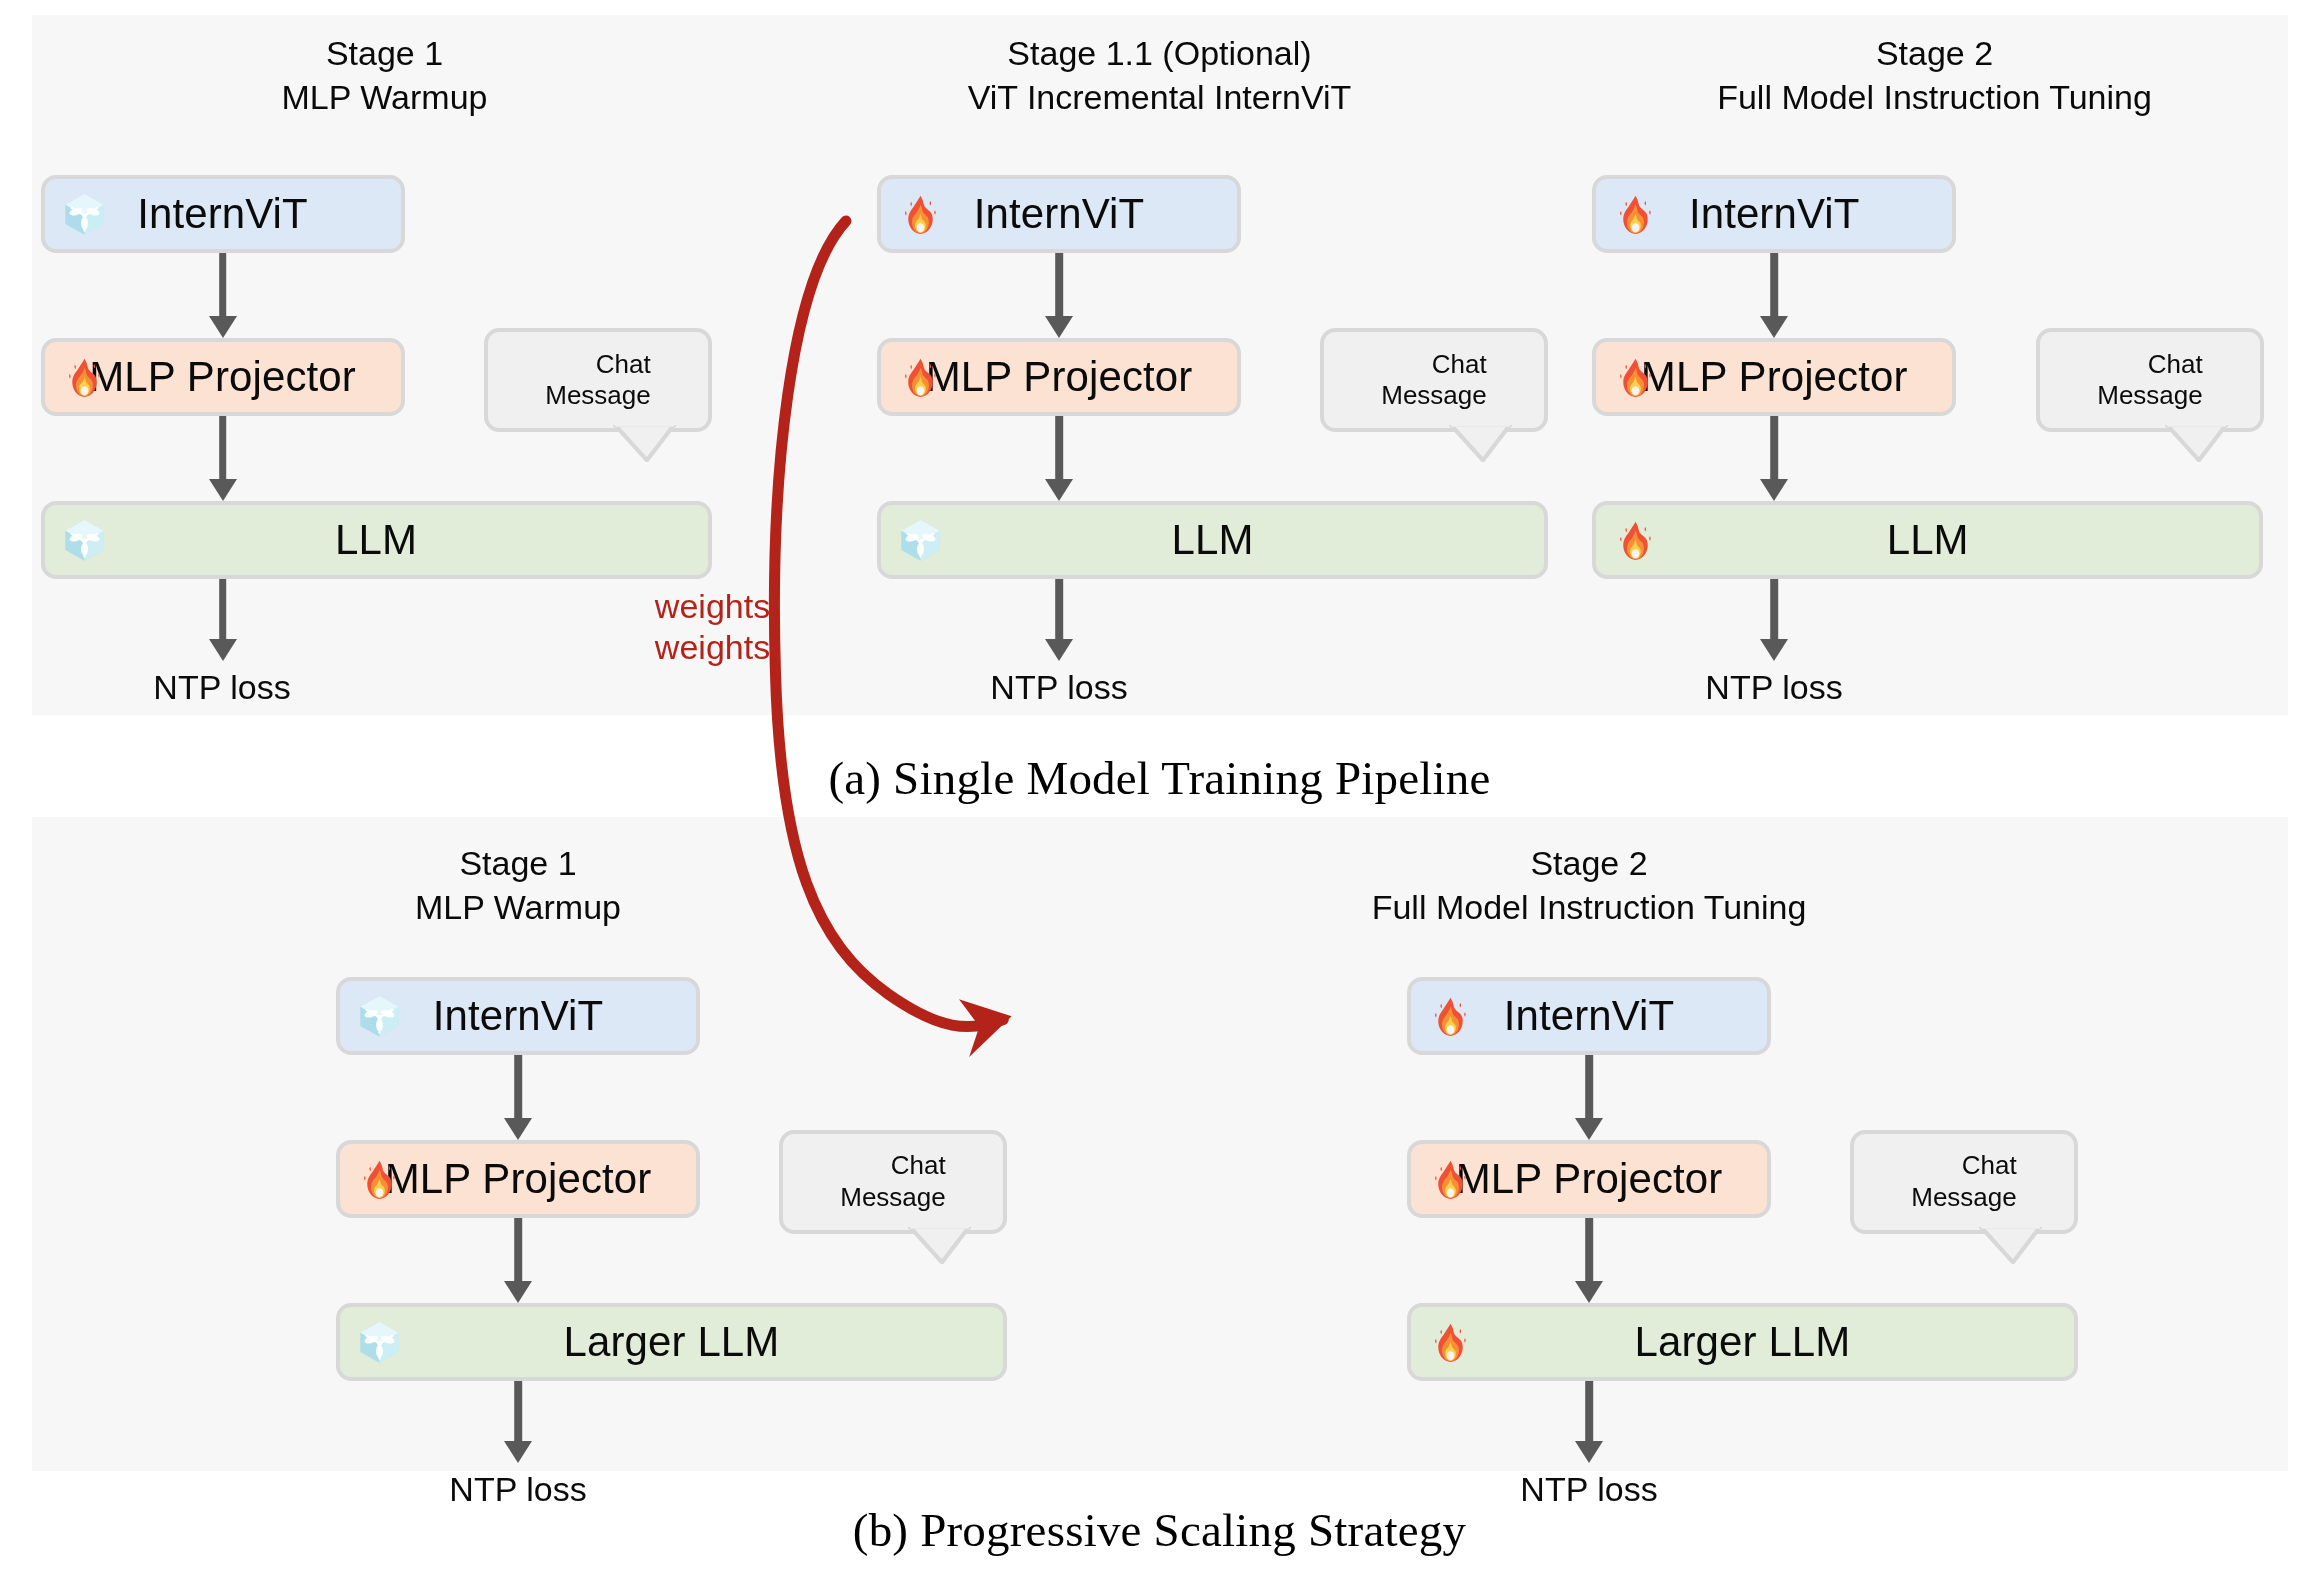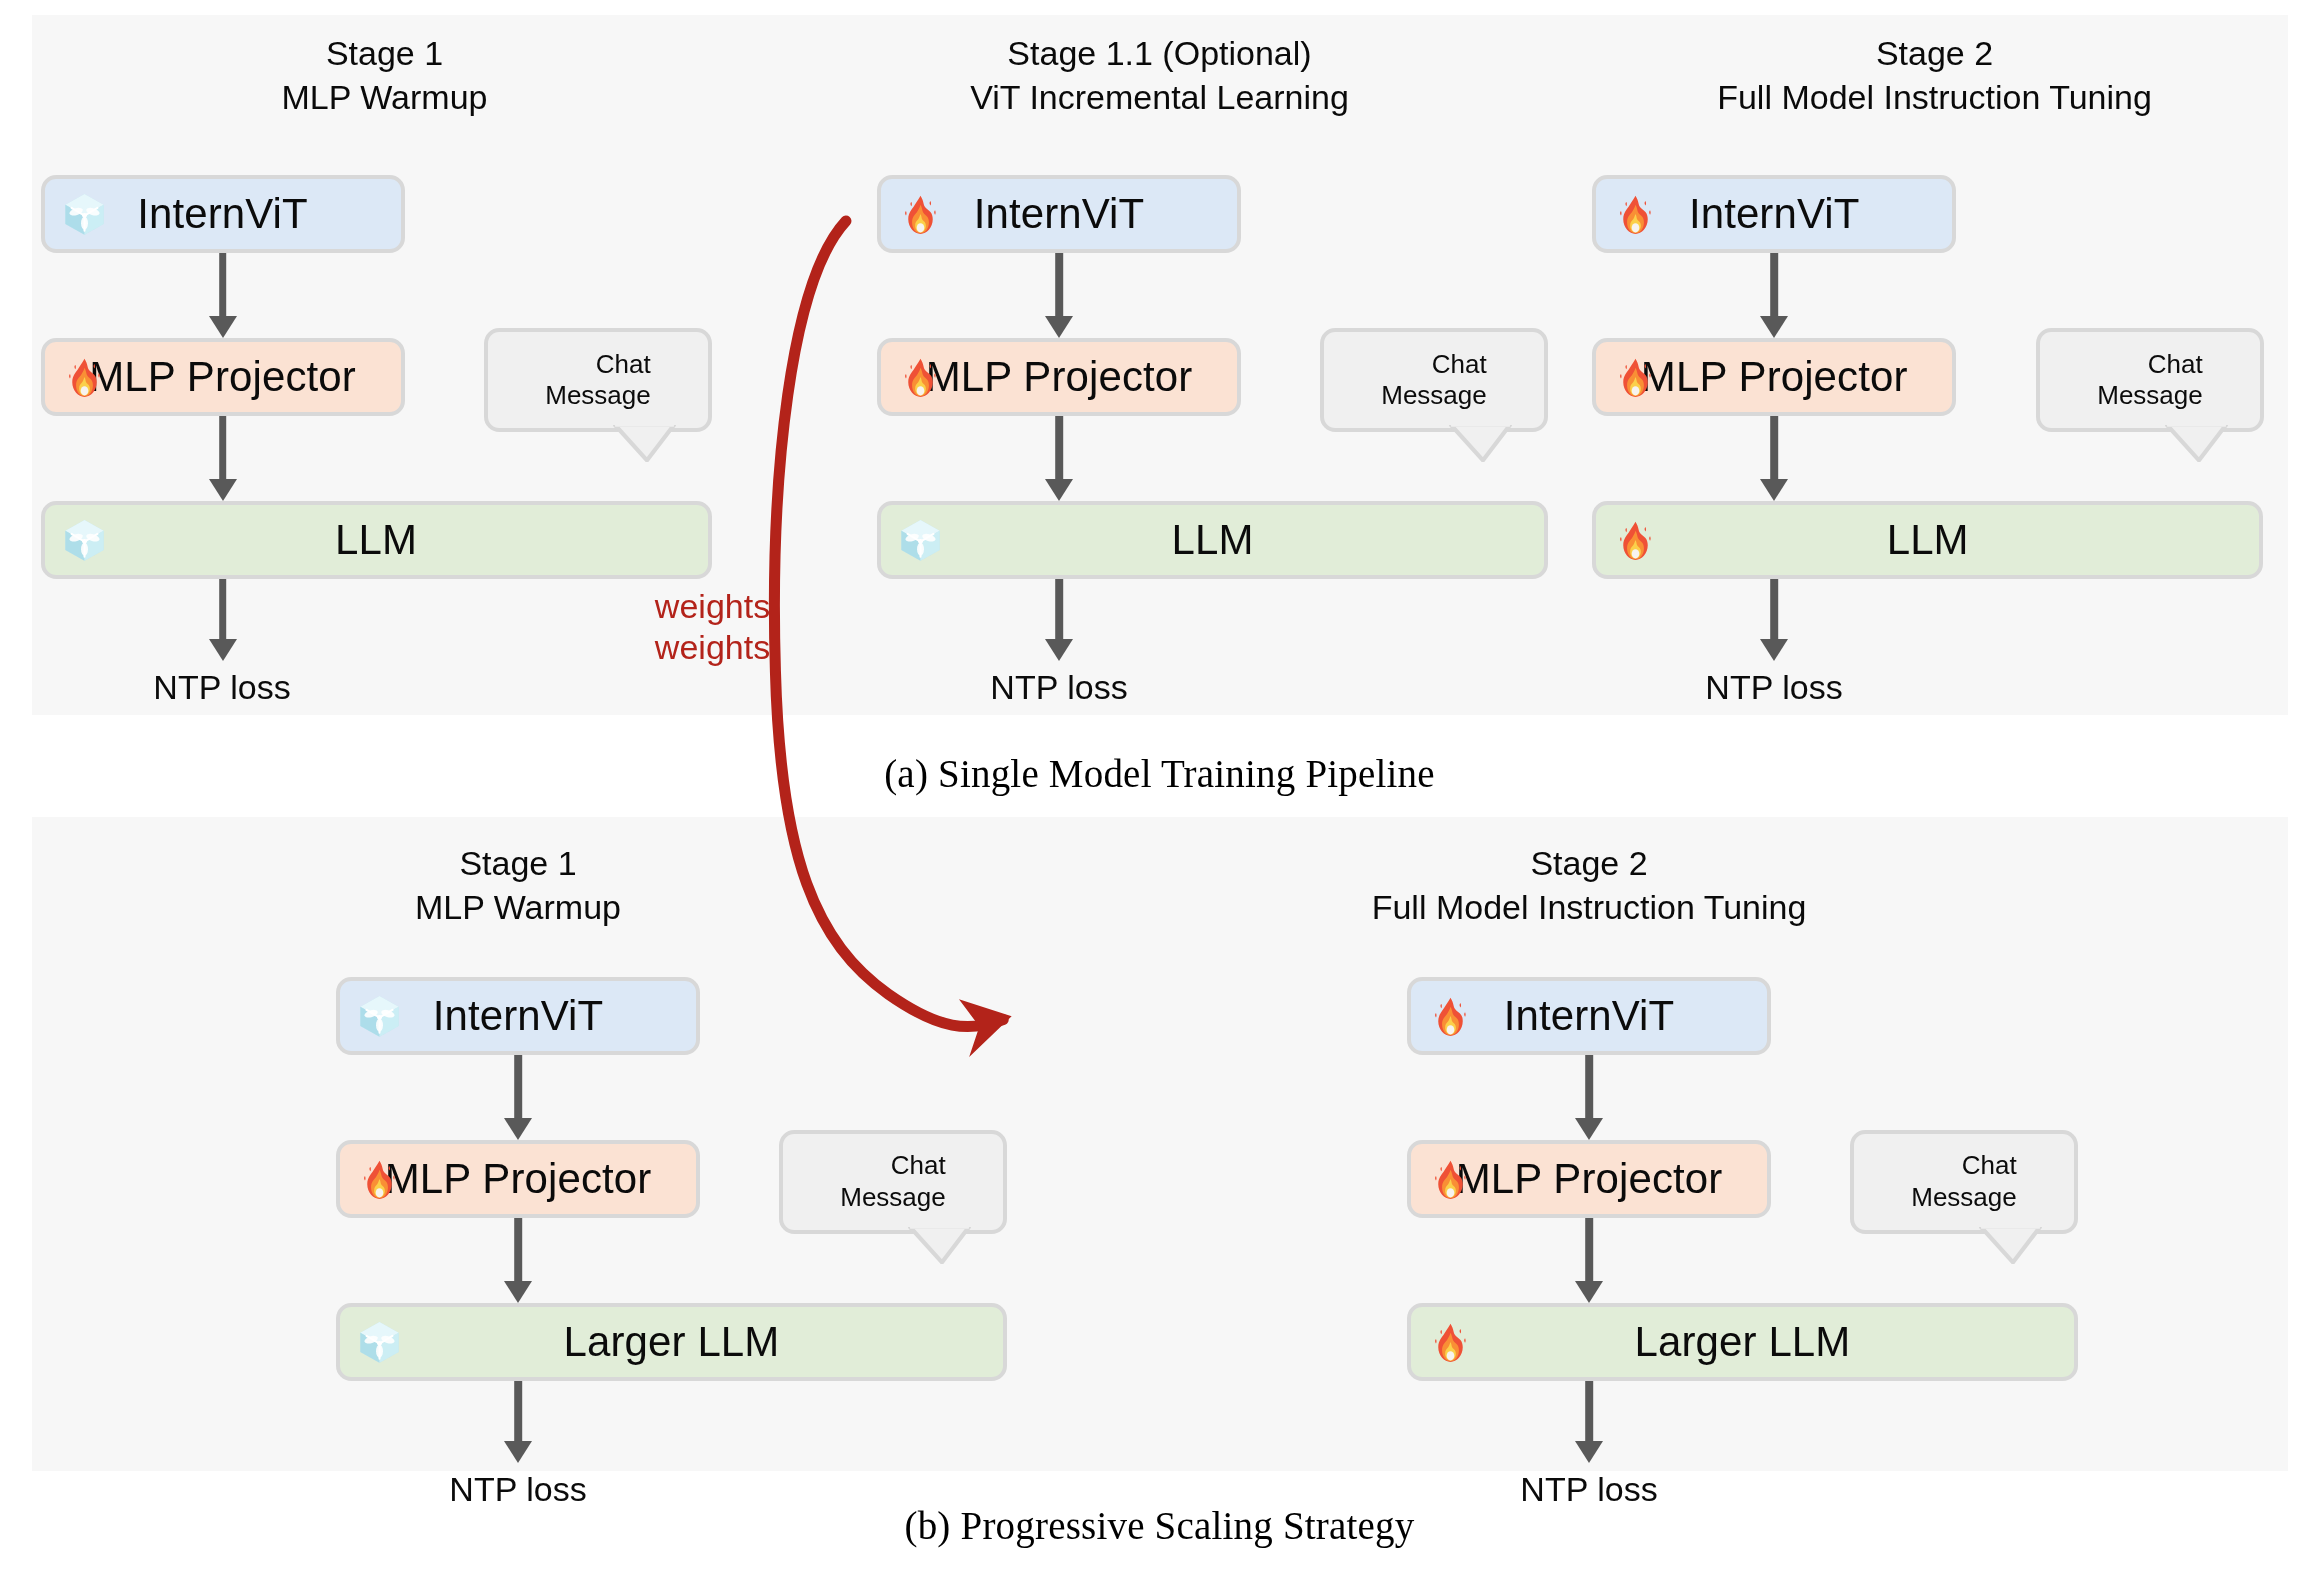--- a/index.html
+++ b/index.html
@@ -18,21 +18,21 @@
   }
   #panel-a { left: 32px; top: 15.3px;  width: 2256px; height: 700px; }
   #panel-b { left: 32px; top: 817px; width: 2256px; height: 654px; }
 
   
   .caption {
     position: absolute;
     width: 2319px;
     text-align: center;
     font-family: "Liberation Serif", serif;
-    font-size: 39px;
+    font-size: 47px;
     color: #000;
     letter-spacing: 0.2px;
   }
   #caption-a { left: 0; top: 751px; }
   #caption-b { left: 0; top: 1503px; }
 
   
   .col { position: absolute; }
 
   .col-title {
@@ -234,21 +234,21 @@
       <div class="varrow" style="left:8.5px; top:564px; width:364px; height:82px;">
         <div class="shaft" style="height:63px;"></div>
           <div class="head"></div>
       </div>
       <div class="loss" style="left:190px; top:653px;">NTP loss</div>
     </div>
 
     <div class="col" style="left:775px; top:0px; width:705px; height:700px;">
       <div class="col-title" style="top:15.3px;">
         <span class="t1">Stage 1.1 (Optional)</span>
-        <span class="t2">ViT Incremental Learning</span>
+        <span class="t2">ViT Incremental InternViT</span>
       </div>
 
       <div class="box vit" style="left:70px; top:160px; width:364px;">
         <span class="emoji">
           <svg viewBox="0 0 64 64" width="49" height="49">
               <path d="M32 8c5 8 3 12 7 16 4 4 9 5 9 15 0 11-8 19-16 19S16 50 16 39c0-9 5-13 8-18 3-5 5-8 8-13z" fill="#ef5136"></path>
               <path d="M32 20c3 6 2 9 5 12 3 3 6 4 6 11 0 8-5 14-11 14s-11-6-11-14c0-7 3-9 6-13 2-3 4-6 5-10z" fill="#f98f35"></path>
               <path d="M32 32c2 4 1 6 3 8 2 2 4 3 4 7 0 5-3 9-7 9s-7-4-7-9c0-4 2-6 4-8 1-2 2-4 3-7z" fill="#fbd04a"></path>
               <ellipse cx="32" cy="50" rx="5" ry="6" fill="#f7f3ef"></ellipse>
               <path d="M20 16c1 2 1 4 0 6-1-2-2-4 0-6z" fill="#ef5136"></path>

